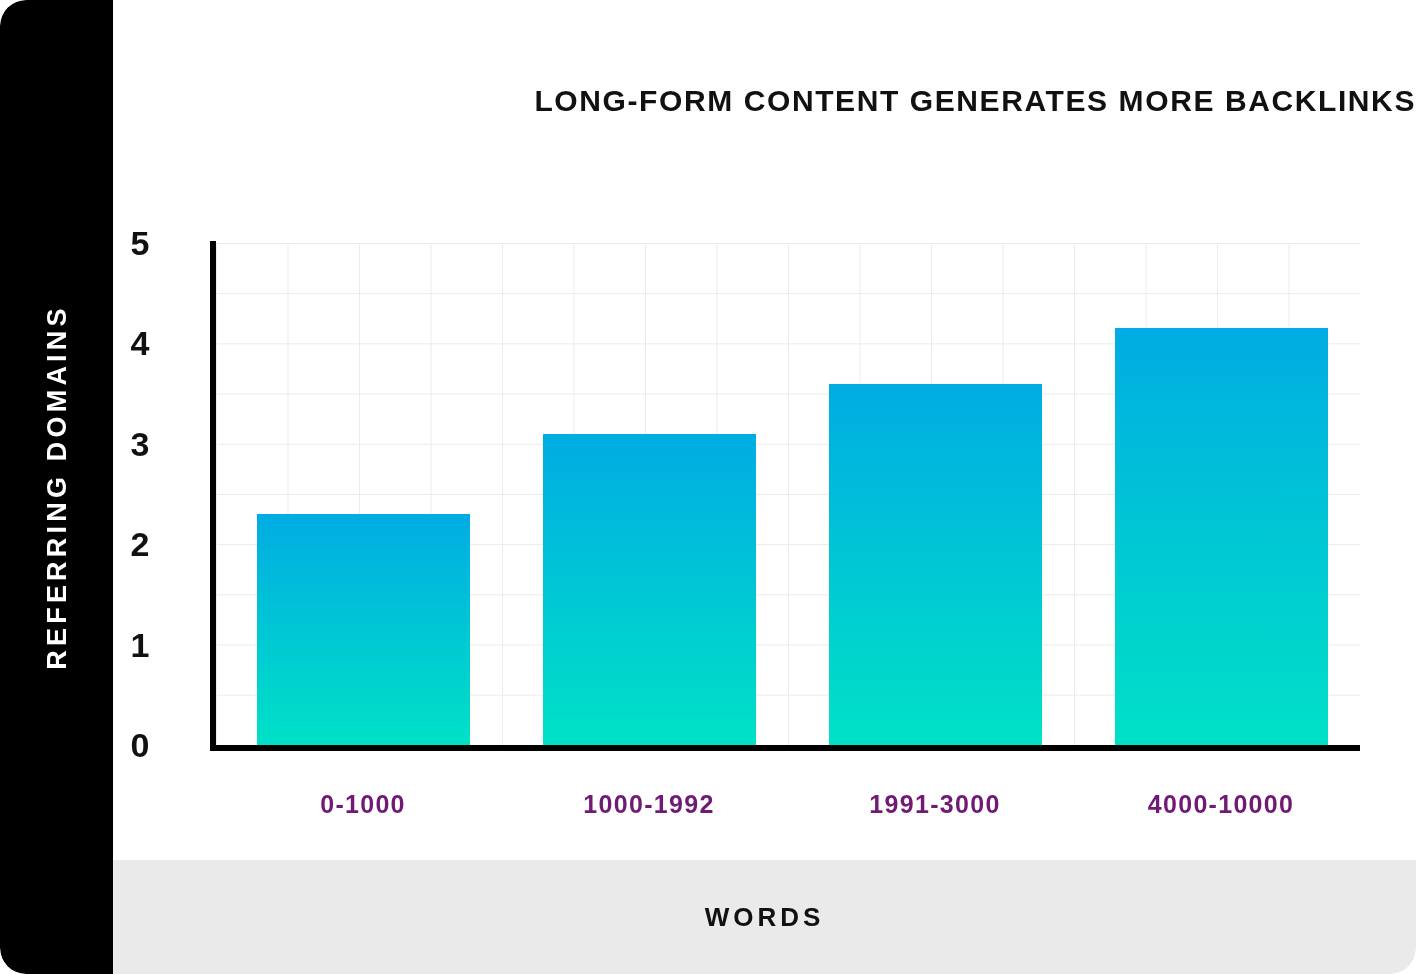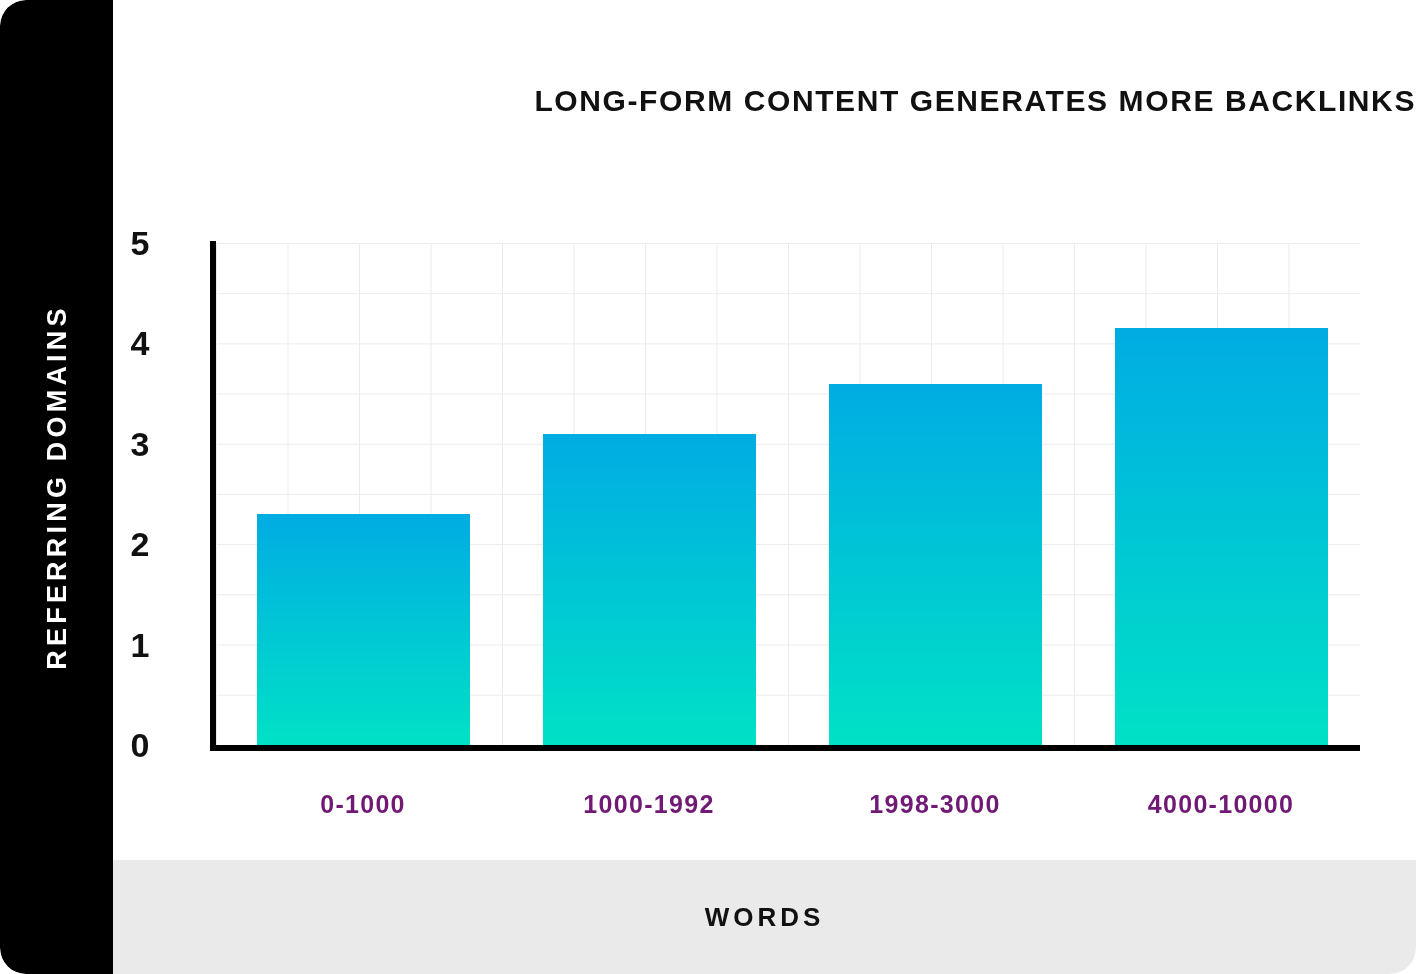--- a/index.html
+++ b/index.html
@@ -209,21 +209,21 @@
           <div class="bar" style="left: 898.5px; width: 213px; height: 416.66px; background: linear-gradient(rgb(0, 172, 227) 0%, rgb(0, 225, 198) 100%);"></div>
         </div>
     </div>
 
     <div id="y-axis"></div>
     <div id="x-axis"></div>
 
     <div id="xtick-layer">
         <div class="xtick" style="left: 90px; width: 320px;">0-1000</div>
         <div class="xtick" style="left: 376px; width: 320px;">1000-1992</div>
-        <div class="xtick" style="left: 662px; width: 320px;">1998-3000</div>
+        <div class="xtick" style="left: 662px; width: 320px;">1991-3000</div>
         <div class="xtick" style="left: 948px; width: 320px;">4000-10000</div>
       </div>
   </div>
 
   <div id="footer">
     <div id="footer-label">WORDS</div>
   </div>
 
 </div>
 

